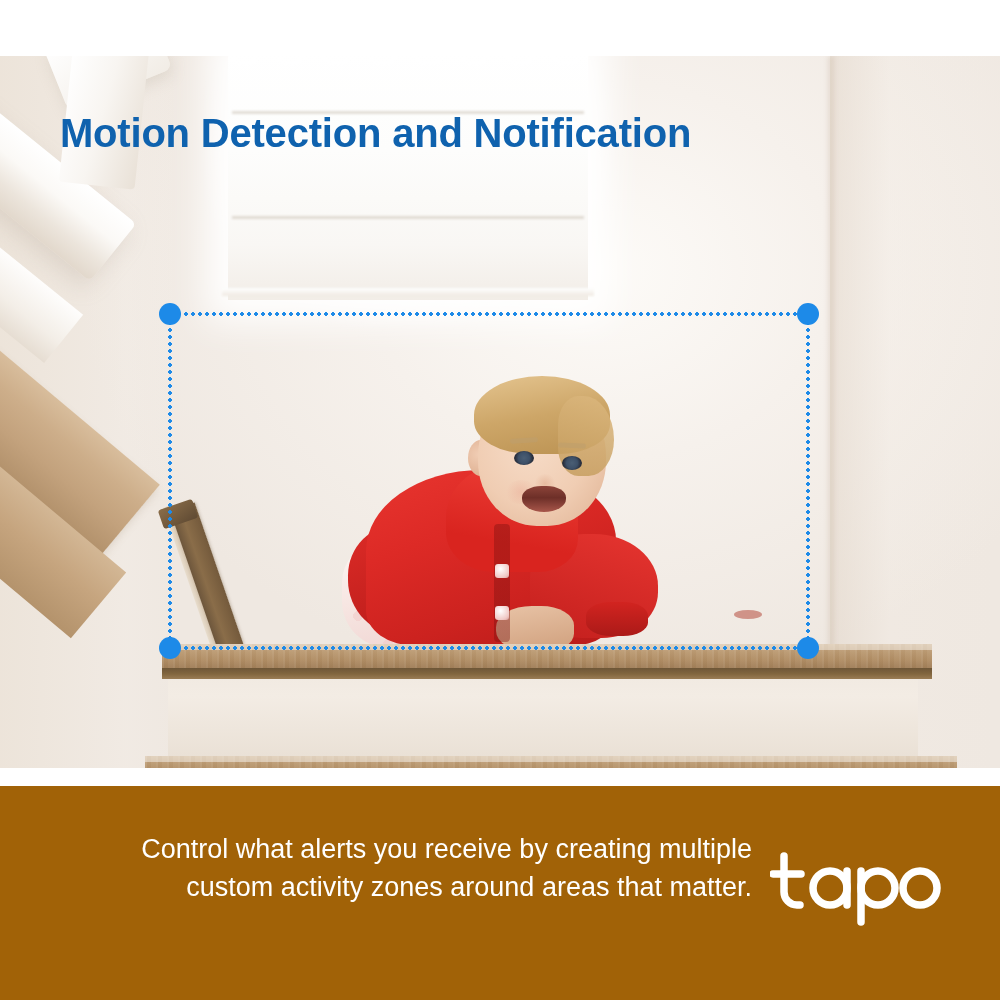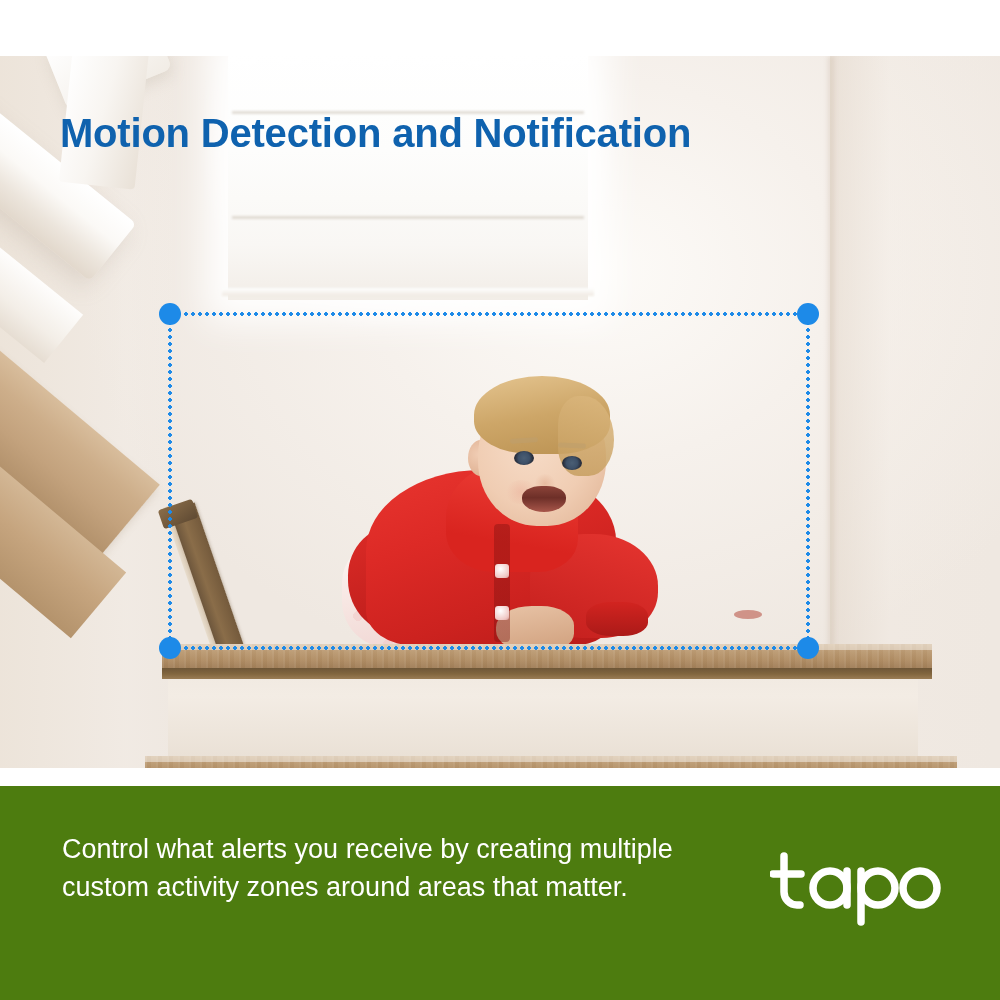--- a/index.html
+++ b/index.html
@@ -247,21 +247,21 @@
       <div class="handle tr"></div>
       <div class="handle bl"></div>
       <div class="handle br"></div>
     </div>
 
     <div class="title" id="title" style="color: rgb(15, 98, 174);">
       <span class="l">Motion Detection and Notification</span>
     </div>
   </div>
 
-  <div class="banner" id="banner" style="background: #4d7c0f;">
+  <div class="banner" id="banner" style="background: #a16207; text-align: right;">
     <div class="caption">Control what alerts you receive by creating multiple custom activity zones around areas that matter.</div>
     <div class="logo">
       <svg viewBox="0 0 172 78" xmlns="http://www.w3.org/2000/svg" aria-hidden="true">
         <g fill="none" stroke="#ffffff" stroke-width="7.5" stroke-linecap="round">
 
           <path d="M14 8 V44 a13 13 0 0 0 13 13 h3"></path>
           <path d="M3 26 H31"></path>
 
           <circle cx="60" cy="40" r="17"></circle>
           <path d="M77 23 V57"></path>

